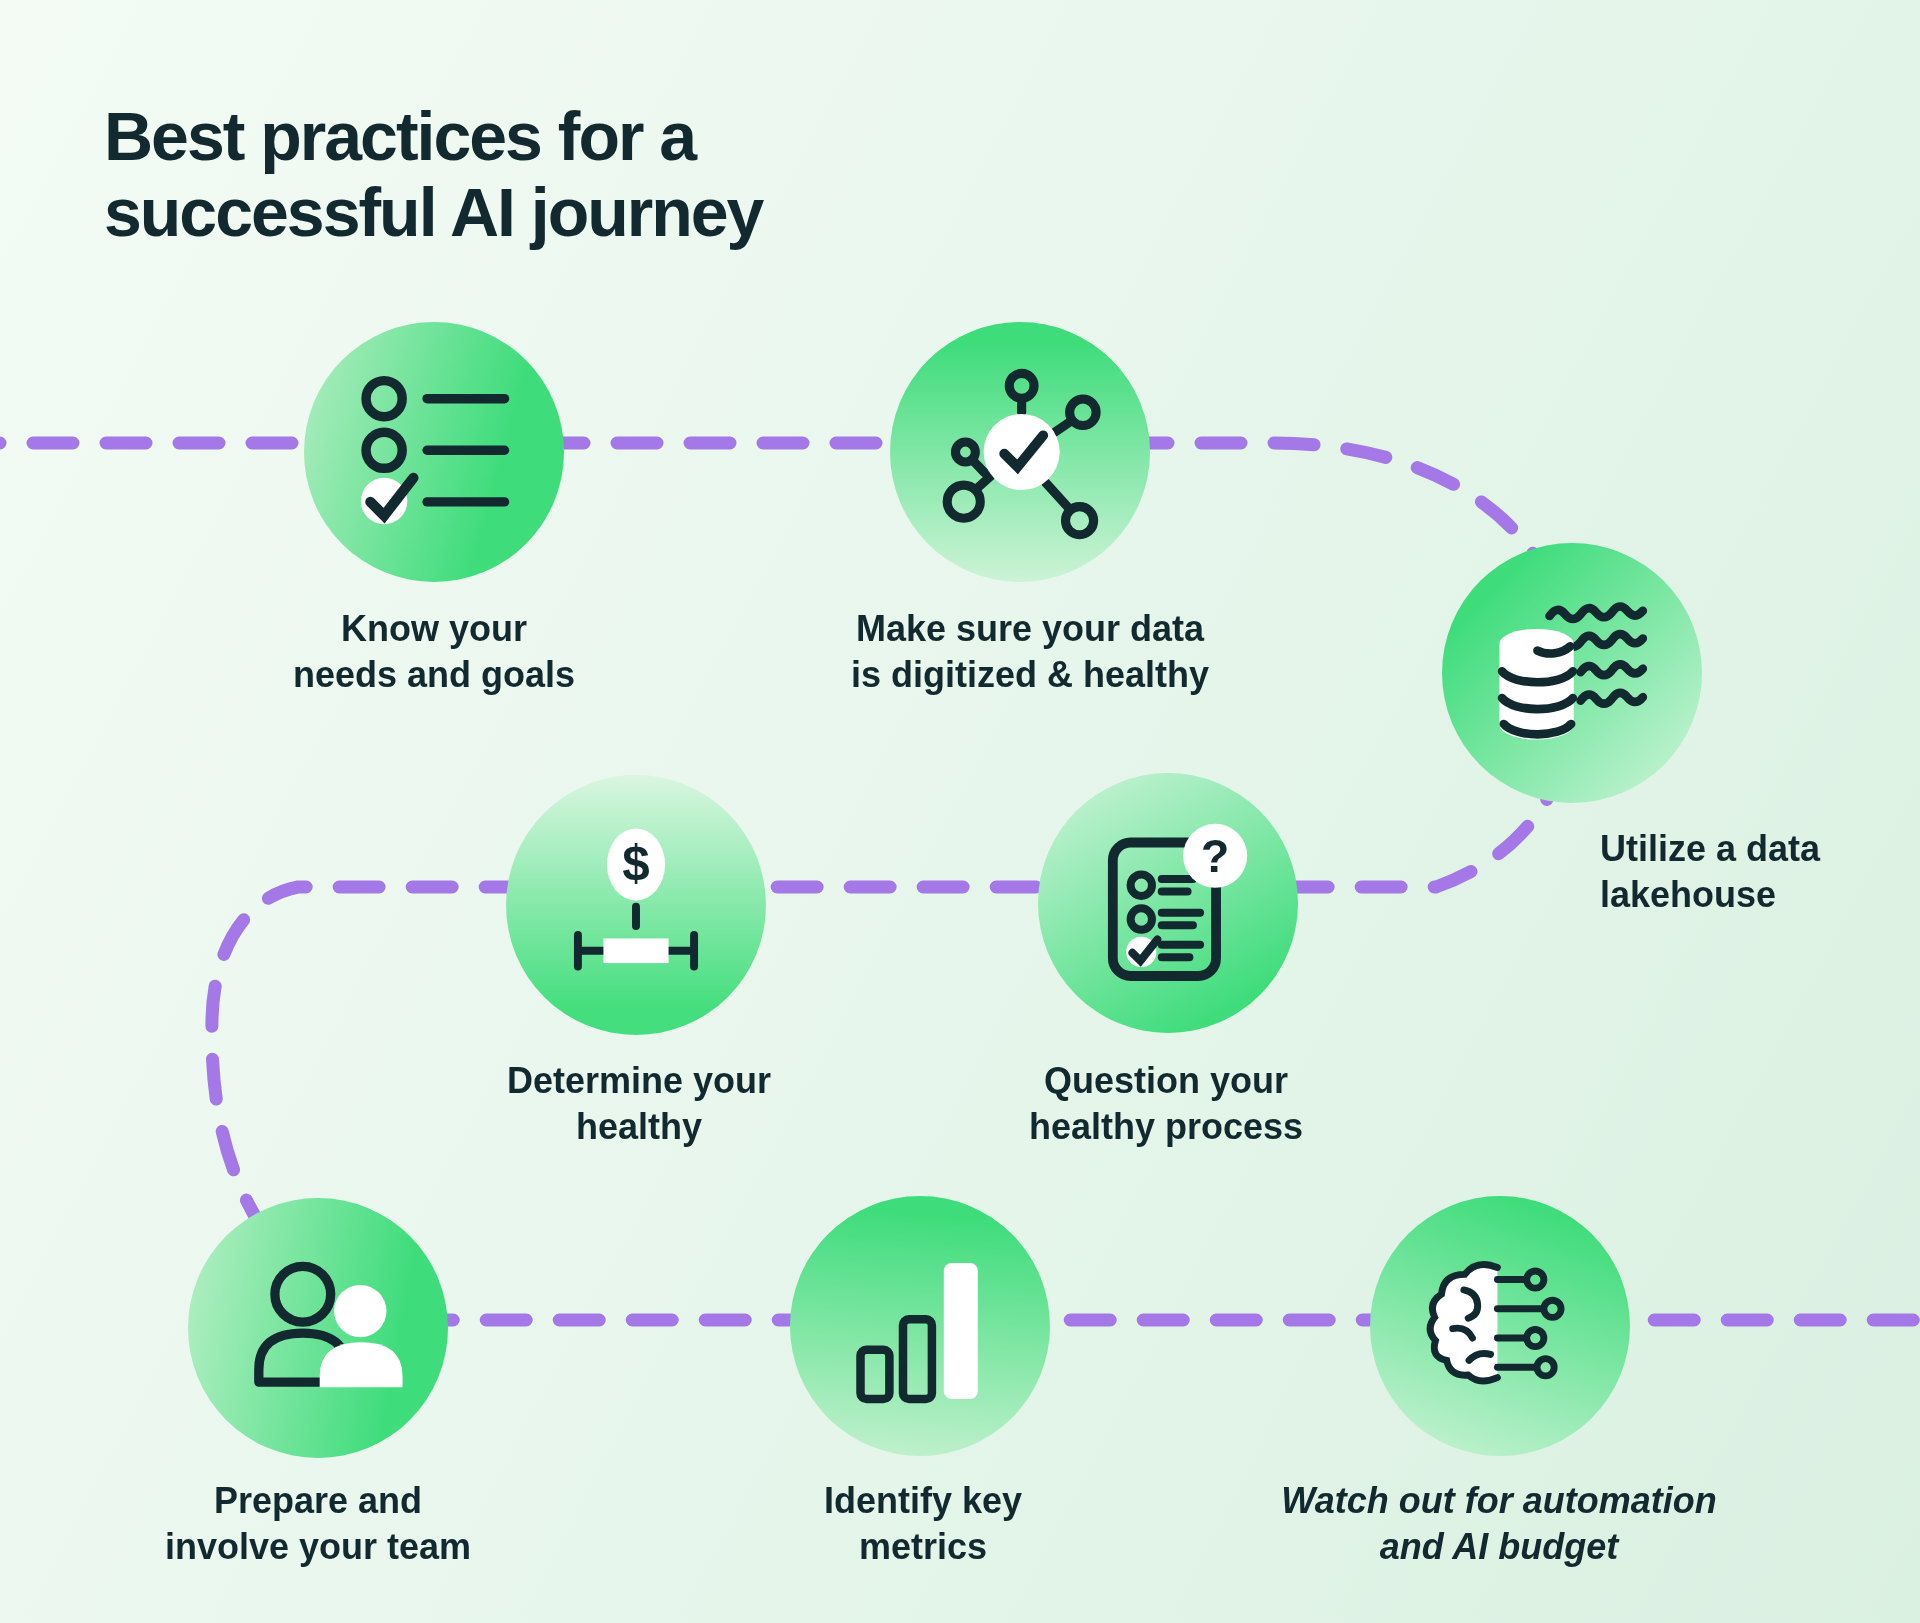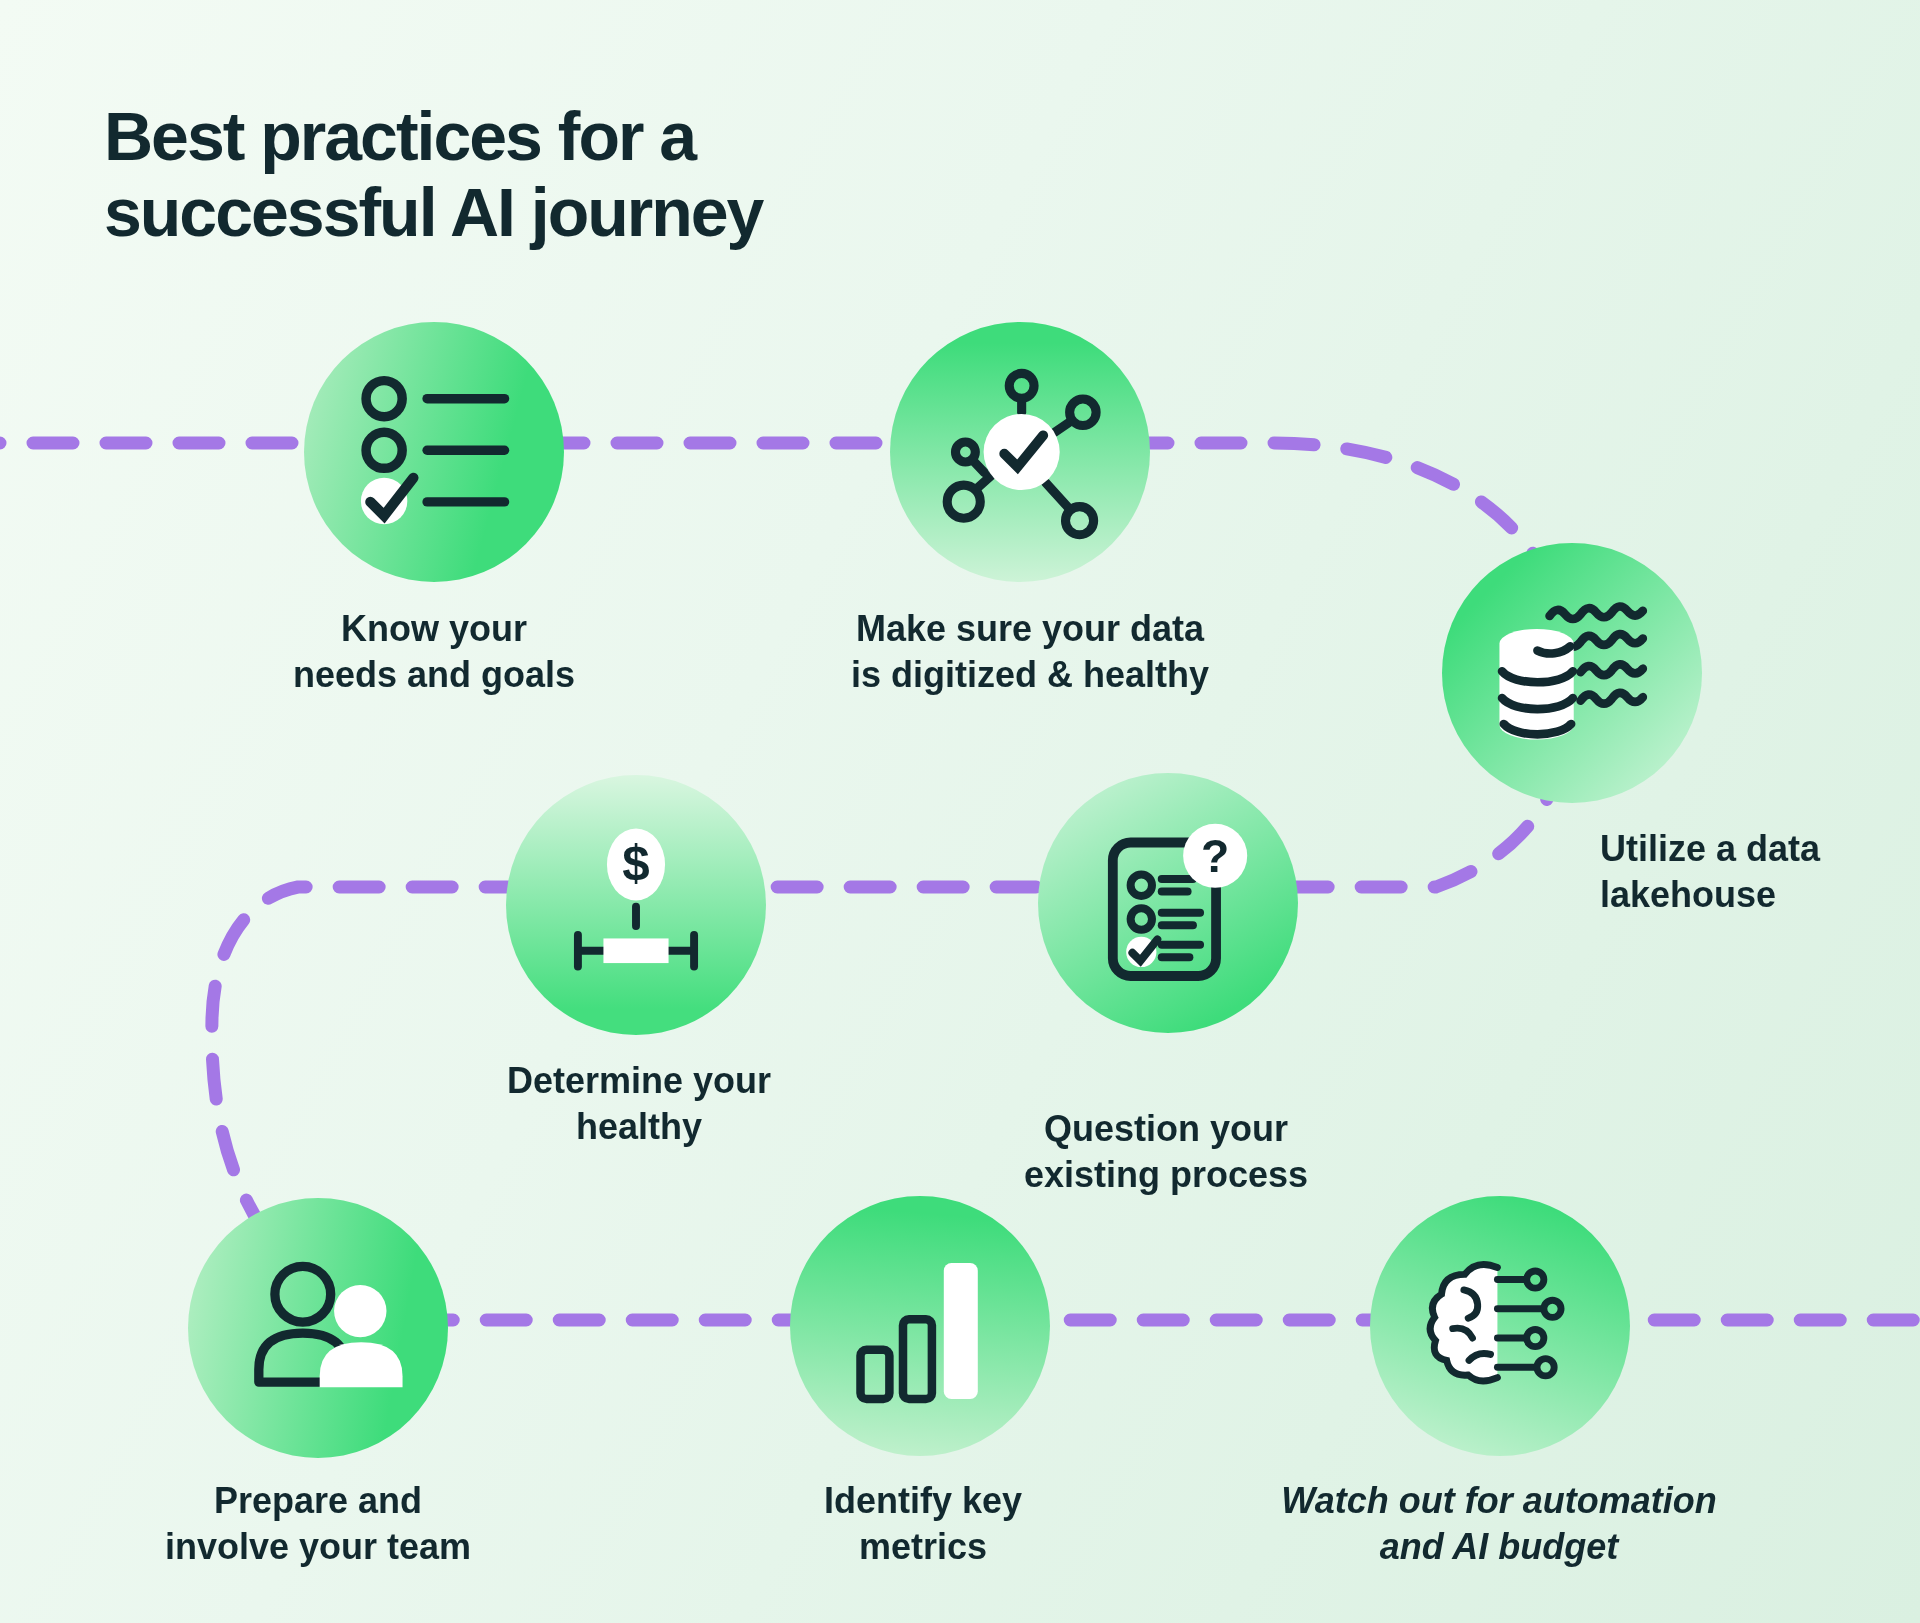--- a/index.html
+++ b/index.html
@@ -42,21 +42,21 @@
   #bubble-3{left:1442px;top:543px;}
   #bubble-4{left:506px;top:775px;}
   #bubble-5{left:1038px;top:773px;}
   #bubble-6{left:188px;top:1198px;}
   #bubble-7{left:790px;top:1196px;}
   #bubble-8{left:1370px;top:1196px;}
   #label-1{left:174px;top:606px;width:520px;}
   #label-2{left:730px;top:606px;width:600px;}
   #label-3{left:1600px;top:826px;width:420px;}
   #label-4{left:389px;top:1058px;width:500px;}
-  #label-5{left:916px;top:1058px;width:500px;margin-top:48px;}
+  #label-5{left:916px;top:1058px;width:500px;}
   #label-6{left:68px;top:1478px;width:500px;}
   #label-7{left:673px;top:1478px;width:500px;}
   #label-8{left:1174px;top:1478px;width:650px;font-style:italic;}
   .svg-glyph{font-family:"Liberation Sans","DejaVu Sans",sans-serif;font-weight:700;}
 </style>
 </head>
 <body>
 
 <div id="canvas">
 
@@ -171,21 +171,21 @@
         <line x1="93" y1="161" x2="124" y2="161"></line>
       </g>
       <circle cx="70" cy="155" r="17" fill="#fff"></circle>
       <path d="M60 156 l9 9 l19 -24" fill="none" stroke="currentColor" stroke-width="9" stroke-linecap="round"></path>
       <circle cx="153" cy="47" r="36" fill="#fff"></circle>
       <text class="svg-glyph" x="153" y="65" font-size="52" text-anchor="middle" fill="currentColor">?</text>
     </svg>
   </div>
   <div class="step-label" id="label-5">
     <span>Question your</span>
-    <span>existing process</span>
+    <span>healthy process</span>
   </div>
 
   <div class="bubble g-lr2" id="bubble-6">
     <svg width="186" height="170" viewBox="0 0 220 200">
       <g stroke="currentColor" stroke-width="11" fill="none" stroke-linecap="round" stroke-linejoin="round">
         <circle cx="92" cy="60" r="33"></circle>
         <path d="M40 164 v-15 q0 -43 52 -43 q52 0 52 43 v15 z"></path>
       </g>
       <circle cx="160" cy="80" r="31" fill="#fff"></circle>
       <path d="M112 170 v-13 q0 -40 49 -40 q49 0 49 40 v13 z" fill="#fff"></path>

